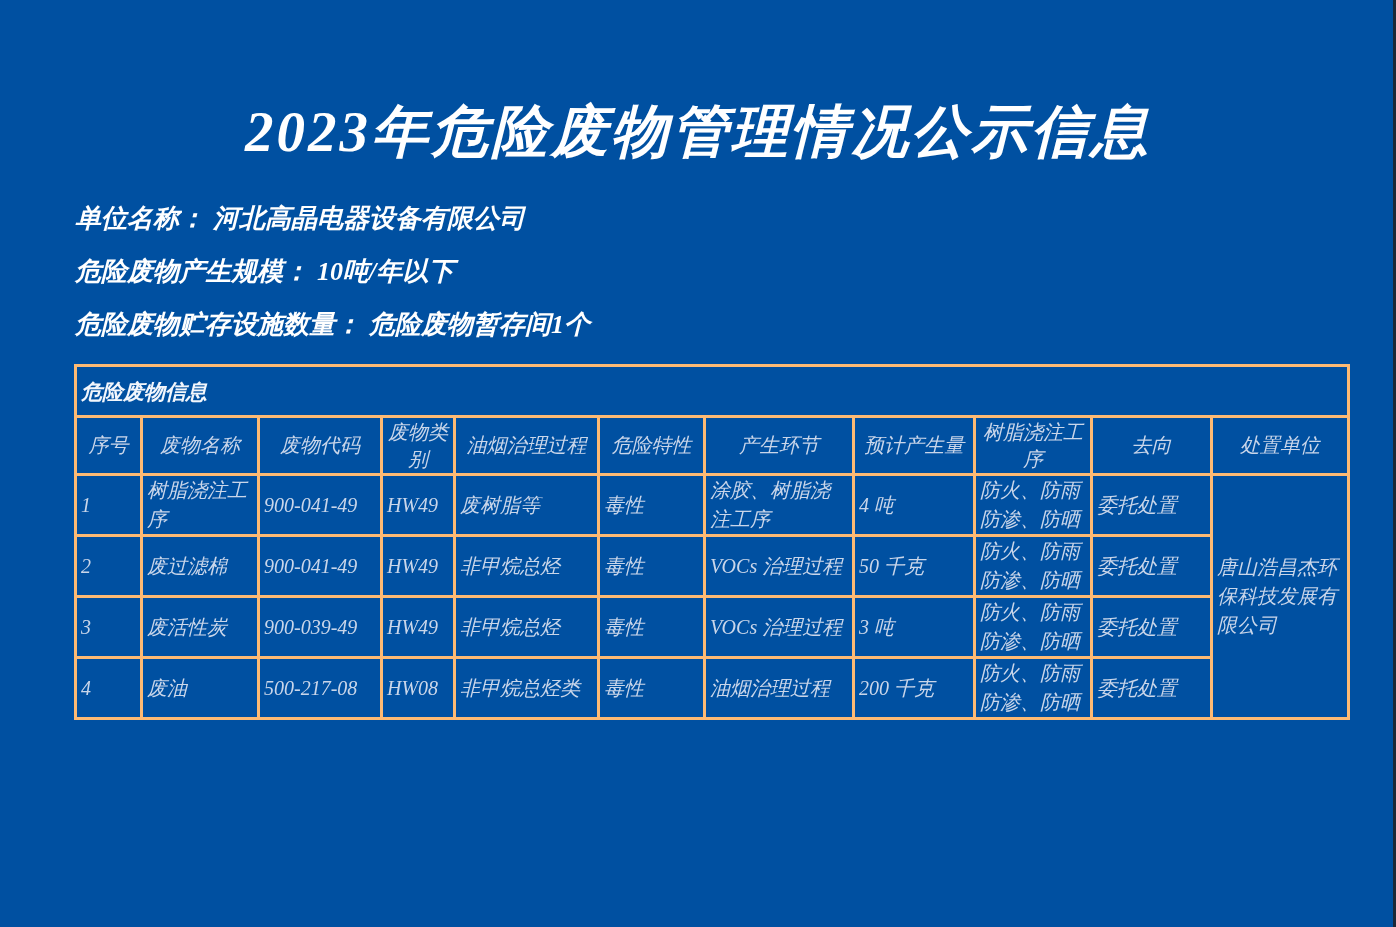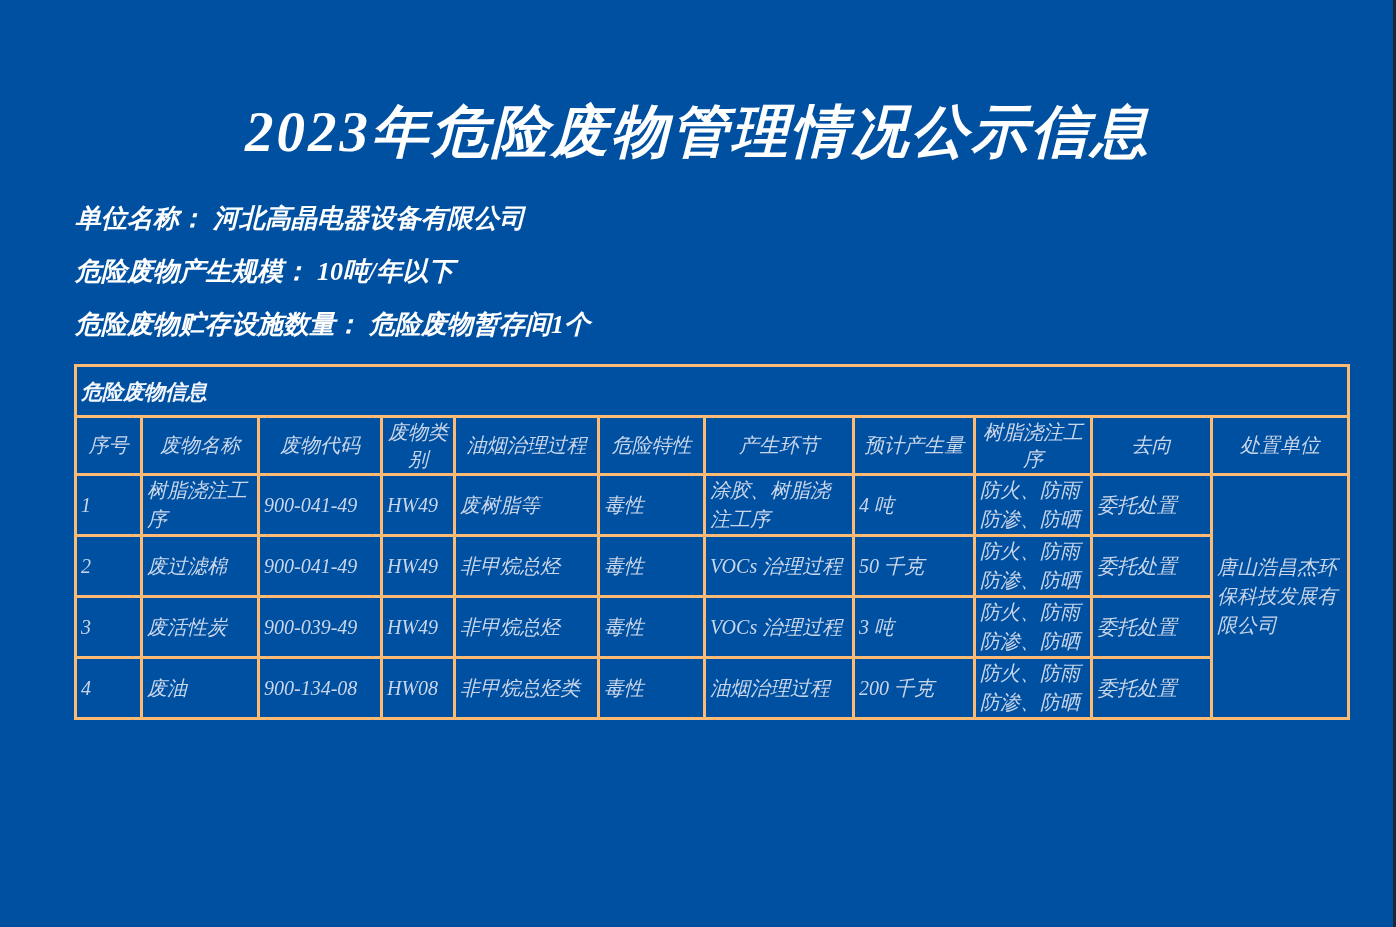--- a/index.html
+++ b/index.html
@@ -167,21 +167,21 @@
       <td>非甲烷总烃</td>
       <td>毒性</td>
       <td>VOCs 治理过程</td>
       <td>3 吨</td>
       <td>防火、防雨防渗、防晒</td>
       <td>委托处置</td>
     </tr>
     <tr class="data-row">
       <td>4</td>
       <td>废油</td>
-      <td>900-134-08</td>
+      <td>500-217-08</td>
       <td>HW08</td>
       <td>非甲烷总烃类</td>
       <td>毒性</td>
       <td>油烟治理过程</td>
       <td>200 千克</td>
       <td>防火、防雨防渗、防晒</td>
       <td>委托处置</td>
     </tr>
   </tbody>
     </table>

